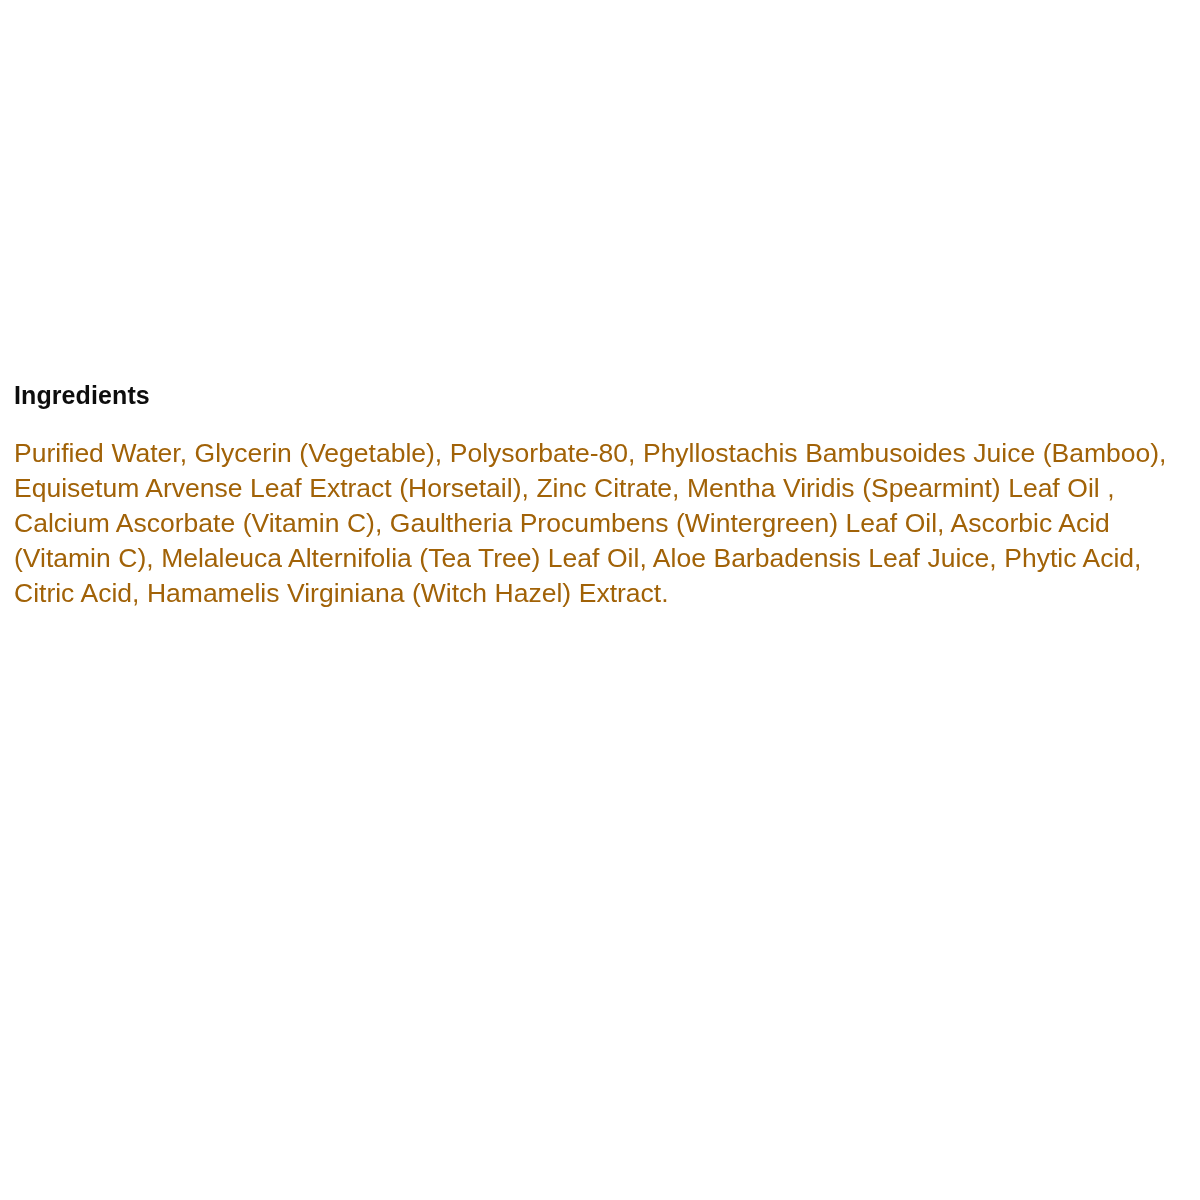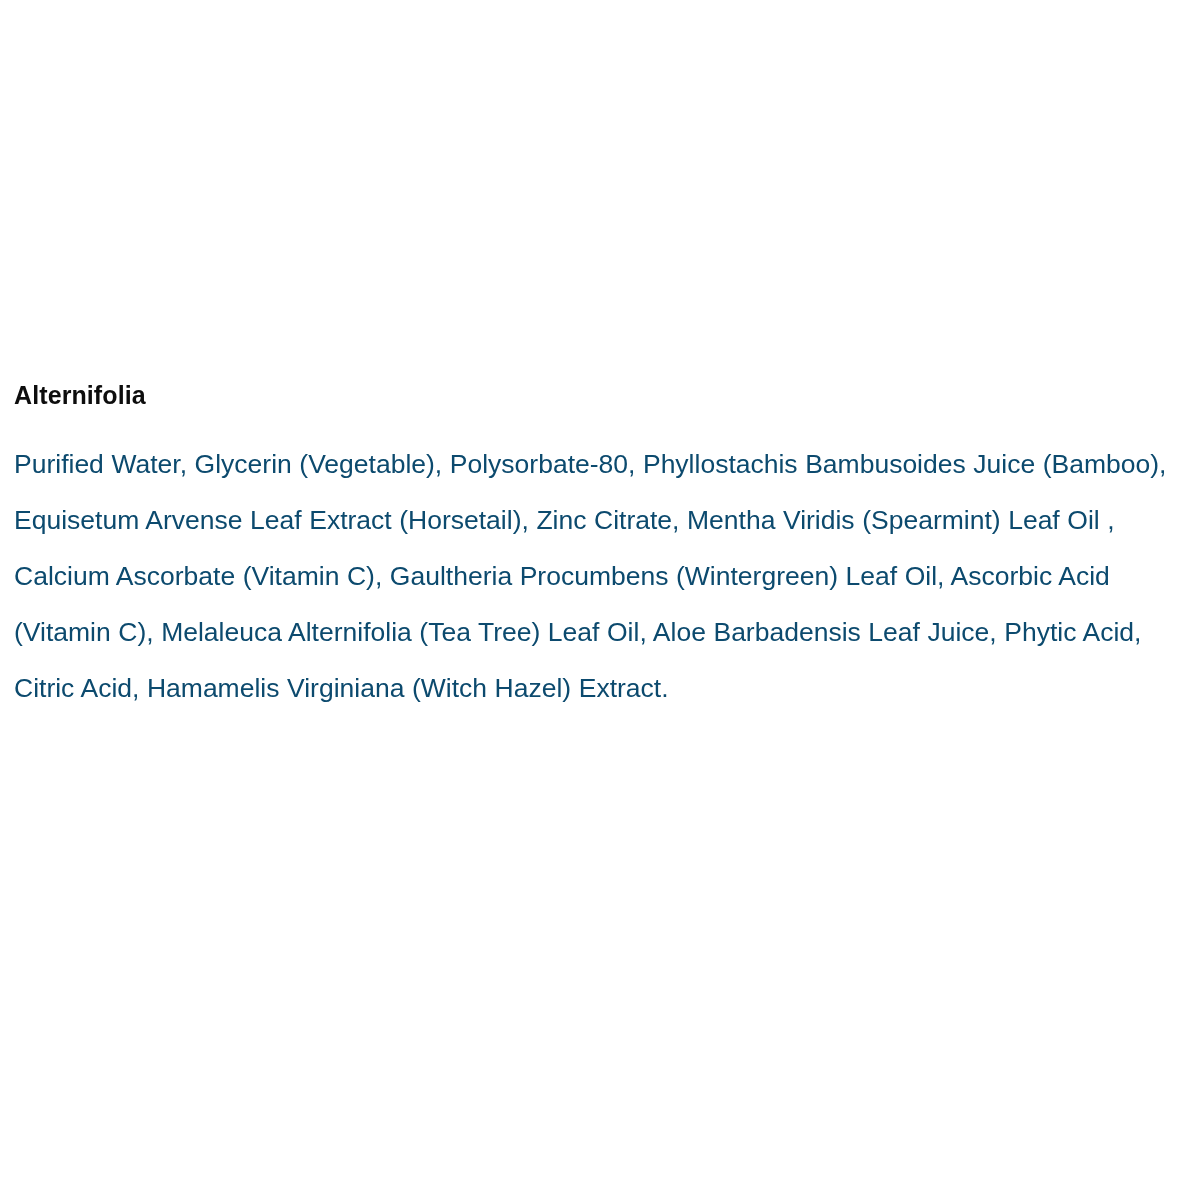--- a/index.html
+++ b/index.html
@@ -29,30 +29,30 @@
   .section-heading {
     font-size: 25px;
     font-weight: bold;
     letter-spacing: 0.1px;
     line-height: 1.2;
     margin: 0 0 26px 0;
     color: #0d0d0d;
   }
   .body-text {
     font-size: 26.5px;
-    line-height: 56px;
+    line-height: 35px;
     font-weight: normal;
-    color: #0c4a6e;
+    color: #a16207;
     margin: 0;
     text-align: left;
     word-spacing: 0.2px;
     max-width: 1168px;
   }
 </style>
 </head>
 <body>
 
 <div class="page">
   <div class="content">
-    <h2 class="section-heading">Alternifolia</h2>
+    <h2 class="section-heading">Ingredients</h2>
     <p class="body-text">Purified Water, Glycerin (Vegetable), Polysorbate-80, Phyllostachis Bambusoides Juice (Bamboo), Equisetum Arvense Leaf Extract (Horsetail), Zinc Citrate, Mentha Viridis (Spearmint) Leaf Oil , Calcium Ascorbate (Vitamin C), Gaultheria Procumbens (Wintergreen) Leaf Oil, Ascorbic Acid (Vitamin C), Melaleuca Alternifolia (Tea Tree) Leaf Oil, Aloe Barbadensis Leaf Juice, Phytic Acid, Citric Acid, Hamamelis Virginiana (Witch Hazel) Extract.</p>
   </div>
 </div>
 
 </body></html>

